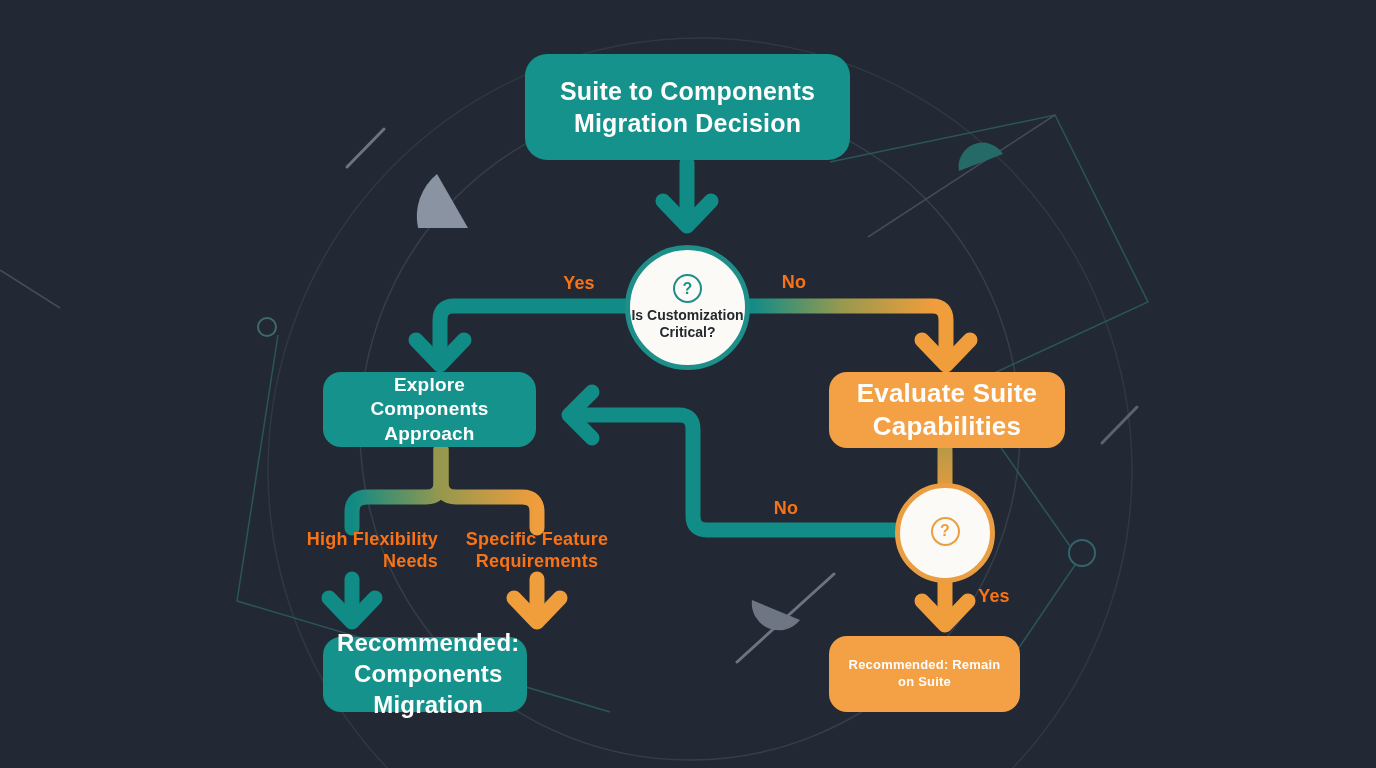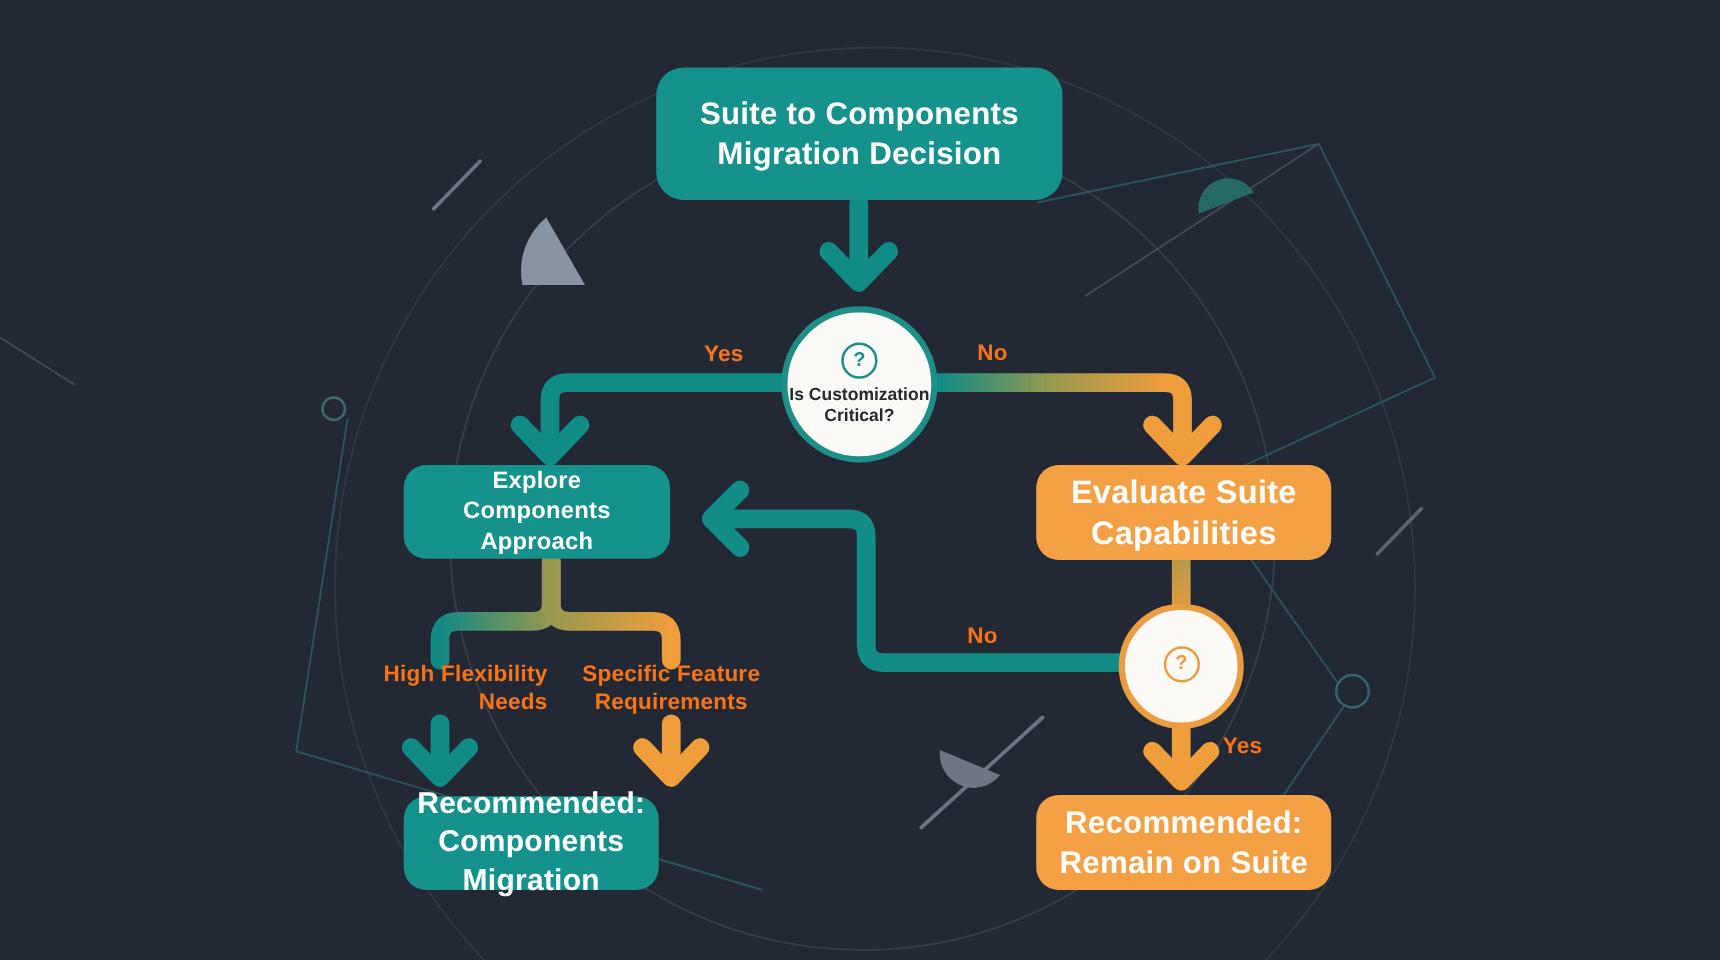--- a/index.html
+++ b/index.html
@@ -5,31 +5,31 @@
   html,body{margin:0;padding:0;}
   body{
     width:1376px;height:768px;overflow:hidden;position:relative;
     background:#222934;
     font-family:"Liberation Sans", sans-serif;
   }
   .layer{position:absolute;left:0;top:0;width:1376px;height:768px;}
   #decor{z-index:1;}
   #connectors{z-index:2;}
   .node{
-    position:absolute;z-index:3;display:flex;align-items:center;justify-content:center;
+    position:absolute;z-index:3;display:flex;align-items:center;
     text-align:center;font-weight:bold;color:#fdfdfd;border-radius:18px;
     box-sizing:border-box;line-height:1.28;letter-spacing:.2px;
   }
   .teal-box{background:#16928C;}
   .orange-box{background:#F3A144;}
   .box-title{left:525px;top:54px;width:325px;height:106px;font-size:25px;border-radius:22px;padding:0 18px;}
   .box-explore{left:323px;top:372px;width:213px;height:75px;font-size:19px;padding:0 14px;}
   .box-evaluate{left:829px;top:372px;width:236px;height:76px;font-size:26px;padding:0 14px;}
   .box-rec-components{left:323px;top:637px;width:204px;height:75px;font-size:24px;padding:0 14px;}
-  .box-rec-suite{left:829px;top:636px;width:236px;height:76px;font-size:25px;padding:0 14px;}
+  .box-rec-suite{left:829px;top:636px;width:191px;height:76px;font-size:13px;padding:0 14px;}
   .decision{
     position:absolute;z-index:3;background:#FBFAF6;border-radius:50%;
     display:flex;flex-direction:column;align-items:center;justify-content:center;
     text-align:center;font-weight:bold;color:#23292F;box-sizing:border-box;line-height:1.18;
   }
   .decision1{left:625px;top:245px;width:125px;height:125px;border:5px solid #1D8E88;font-size:14px;}
   .decision2{left:895px;top:483px;width:100px;height:100px;border:5px solid #EA9E41;font-size:13.5px;}
   .qicon{
     width:25px;height:25px;border-radius:50%;display:flex;align-items:center;justify-content:center;
     font-size:16px;font-weight:bold;margin-bottom:4px;flex:0 0 auto;

